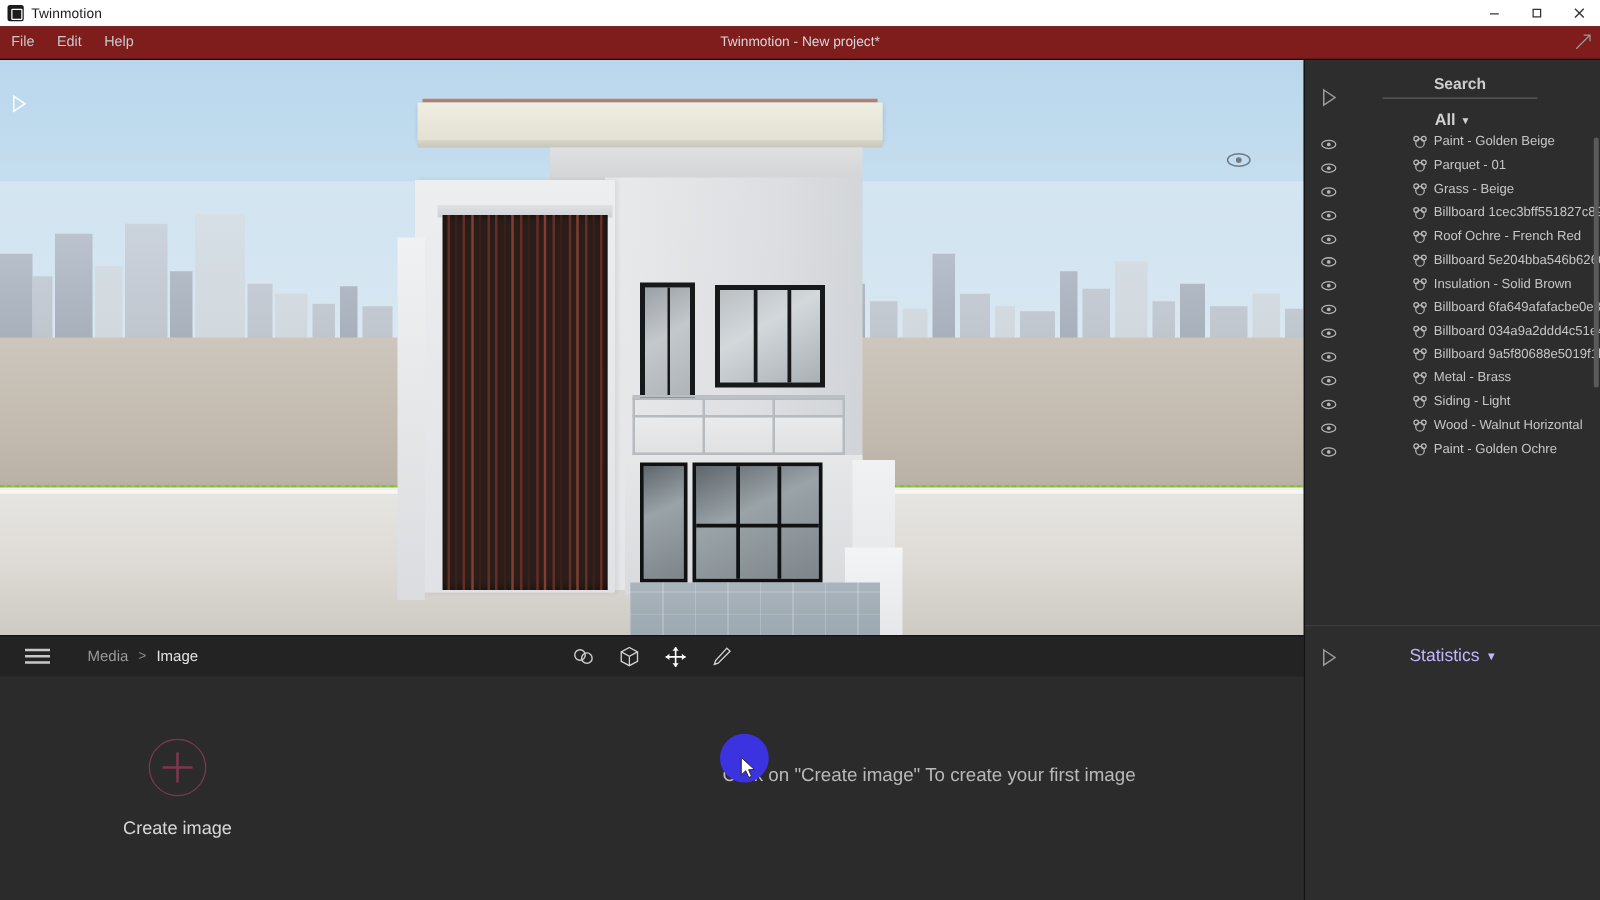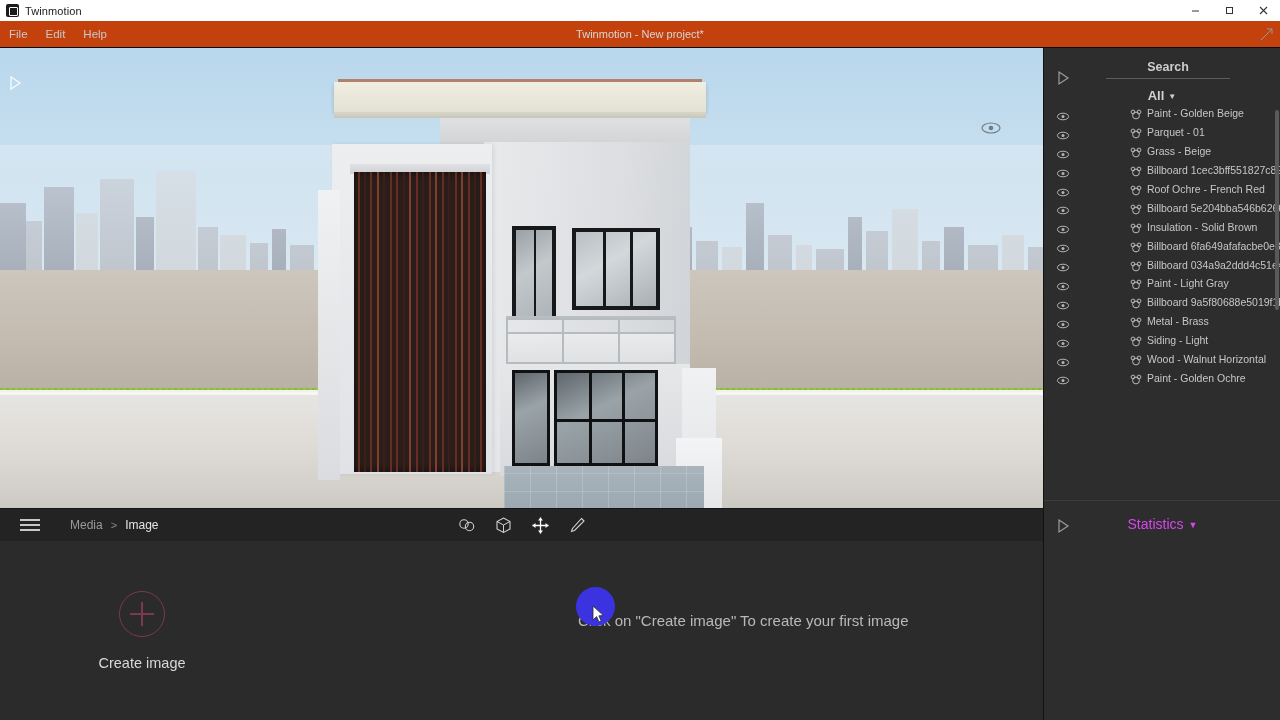--- a/index.html
+++ b/index.html
@@ -24,21 +24,21 @@
   #titlebar .tb-title { font-size:11px; color:#1a1a1a; letter-spacing:.1px; }
   #titlebar .tb-spacer { flex:1 1 auto; }
   .winbtn {
     width:34px; height:21px; display:flex; align-items:center; justify-content:center;
     color:#333; font-size:11px; line-height:1;
   }
   .winbtn svg { display:block; }
 
   #menubar {
     position:absolute; left:0; top:21px; width:1280px; height:27px;
-    background:#c2410c; display:flex; align-items:center;
+    background:#7f1d1d; display:flex; align-items:center;
     border-bottom:1px solid #0d0d0d;
   }
   #menubar .mi {
     font-size:11.5px; color:#c9c9c9; padding:0 9px; line-height:27px;
   }
   #menubar .menu-center {
     position:absolute; left:0; right:0; text-align:center;
     font-size:11px; color:#d7d7d7; pointer-events:none;
   }
   #menubar .mb-expand {
@@ -231,21 +231,21 @@
     position:absolute; right:1px; top:62px; width:4px; height:200px;
     background:#5a5a5a; border-radius:2px;
   }
   .rp-divider {
     position:absolute; left:0; top:452px; width:237px; height:1px; background:#3c3c3c;
   }
   .rp-stats { position:absolute; left:0; top:452px; width:237px; height:58px; }
   .rp-stats .rp-arrow { top:18px; }
   .rp-stats-label {
     position:absolute; left:0; right:0; top:16px; text-align:center;
-    font-size:14px; color:#d946ef;
+    font-size:14px; color:#c4b5fd;
   }
   .rp-stats-label .caret { display:inline-block; margin-left:5px; font-size:9px; vertical-align:middle; }
 
   
   #bottombar {
     position:absolute; left:0; top:508px; width:1043px; height:33px;
     background:#232323; display:flex; align-items:center;
     border-top:1px solid #151515;
   }
   .burger { width:20px; height:14px; margin-left:20px; position:relative; }
@@ -603,32 +603,20 @@
         <div class="mat-row">
           <span class="mat-eye"><svg width="14" height="11" viewBox="0 0 14 11">
               <ellipse cx="7" cy="5.5" rx="5.6" ry="3.3" fill="none" stroke="#b4b4b4" stroke-width="1"></ellipse>
               <circle cx="7" cy="5.5" r="1.5" fill="#b4b4b4"></circle>
             </svg></span>
           <span class="mat-ico"><svg width="12" height="12" viewBox="0 0 12 12">
               <circle cx="6" cy="6.5" r="3.4" fill="none" stroke="#b9b9b9" stroke-width="1"></circle>
               <circle cx="3" cy="3" r="1.9" fill="none" stroke="#b9b9b9" stroke-width="1"></circle>
               <circle cx="9" cy="3" r="1.9" fill="none" stroke="#b9b9b9" stroke-width="1"></circle>
             </svg></span>
-          <span class="mat-name">Paint - Light Gray</span>
-        </div>
-        <div class="mat-row">
-          <span class="mat-eye"><svg width="14" height="11" viewBox="0 0 14 11">
-              <ellipse cx="7" cy="5.5" rx="5.6" ry="3.3" fill="none" stroke="#b4b4b4" stroke-width="1"></ellipse>
-              <circle cx="7" cy="5.5" r="1.5" fill="#b4b4b4"></circle>
-            </svg></span>
-          <span class="mat-ico"><svg width="12" height="12" viewBox="0 0 12 12">
-              <circle cx="6" cy="6.5" r="3.4" fill="none" stroke="#b9b9b9" stroke-width="1"></circle>
-              <circle cx="3" cy="3" r="1.9" fill="none" stroke="#b9b9b9" stroke-width="1"></circle>
-              <circle cx="9" cy="3" r="1.9" fill="none" stroke="#b9b9b9" stroke-width="1"></circle>
-            </svg></span>
           <span class="mat-name">Billboard 9a5f80688e5019f1b3b47f5</span>
         </div>
         <div class="mat-row">
           <span class="mat-eye"><svg width="14" height="11" viewBox="0 0 14 11">
               <ellipse cx="7" cy="5.5" rx="5.6" ry="3.3" fill="none" stroke="#b4b4b4" stroke-width="1"></ellipse>
               <circle cx="7" cy="5.5" r="1.5" fill="#b4b4b4"></circle>
             </svg></span>
           <span class="mat-ico"><svg width="12" height="12" viewBox="0 0 12 12">
               <circle cx="6" cy="6.5" r="3.4" fill="none" stroke="#b9b9b9" stroke-width="1"></circle>
               <circle cx="3" cy="3" r="1.9" fill="none" stroke="#b9b9b9" stroke-width="1"></circle>

